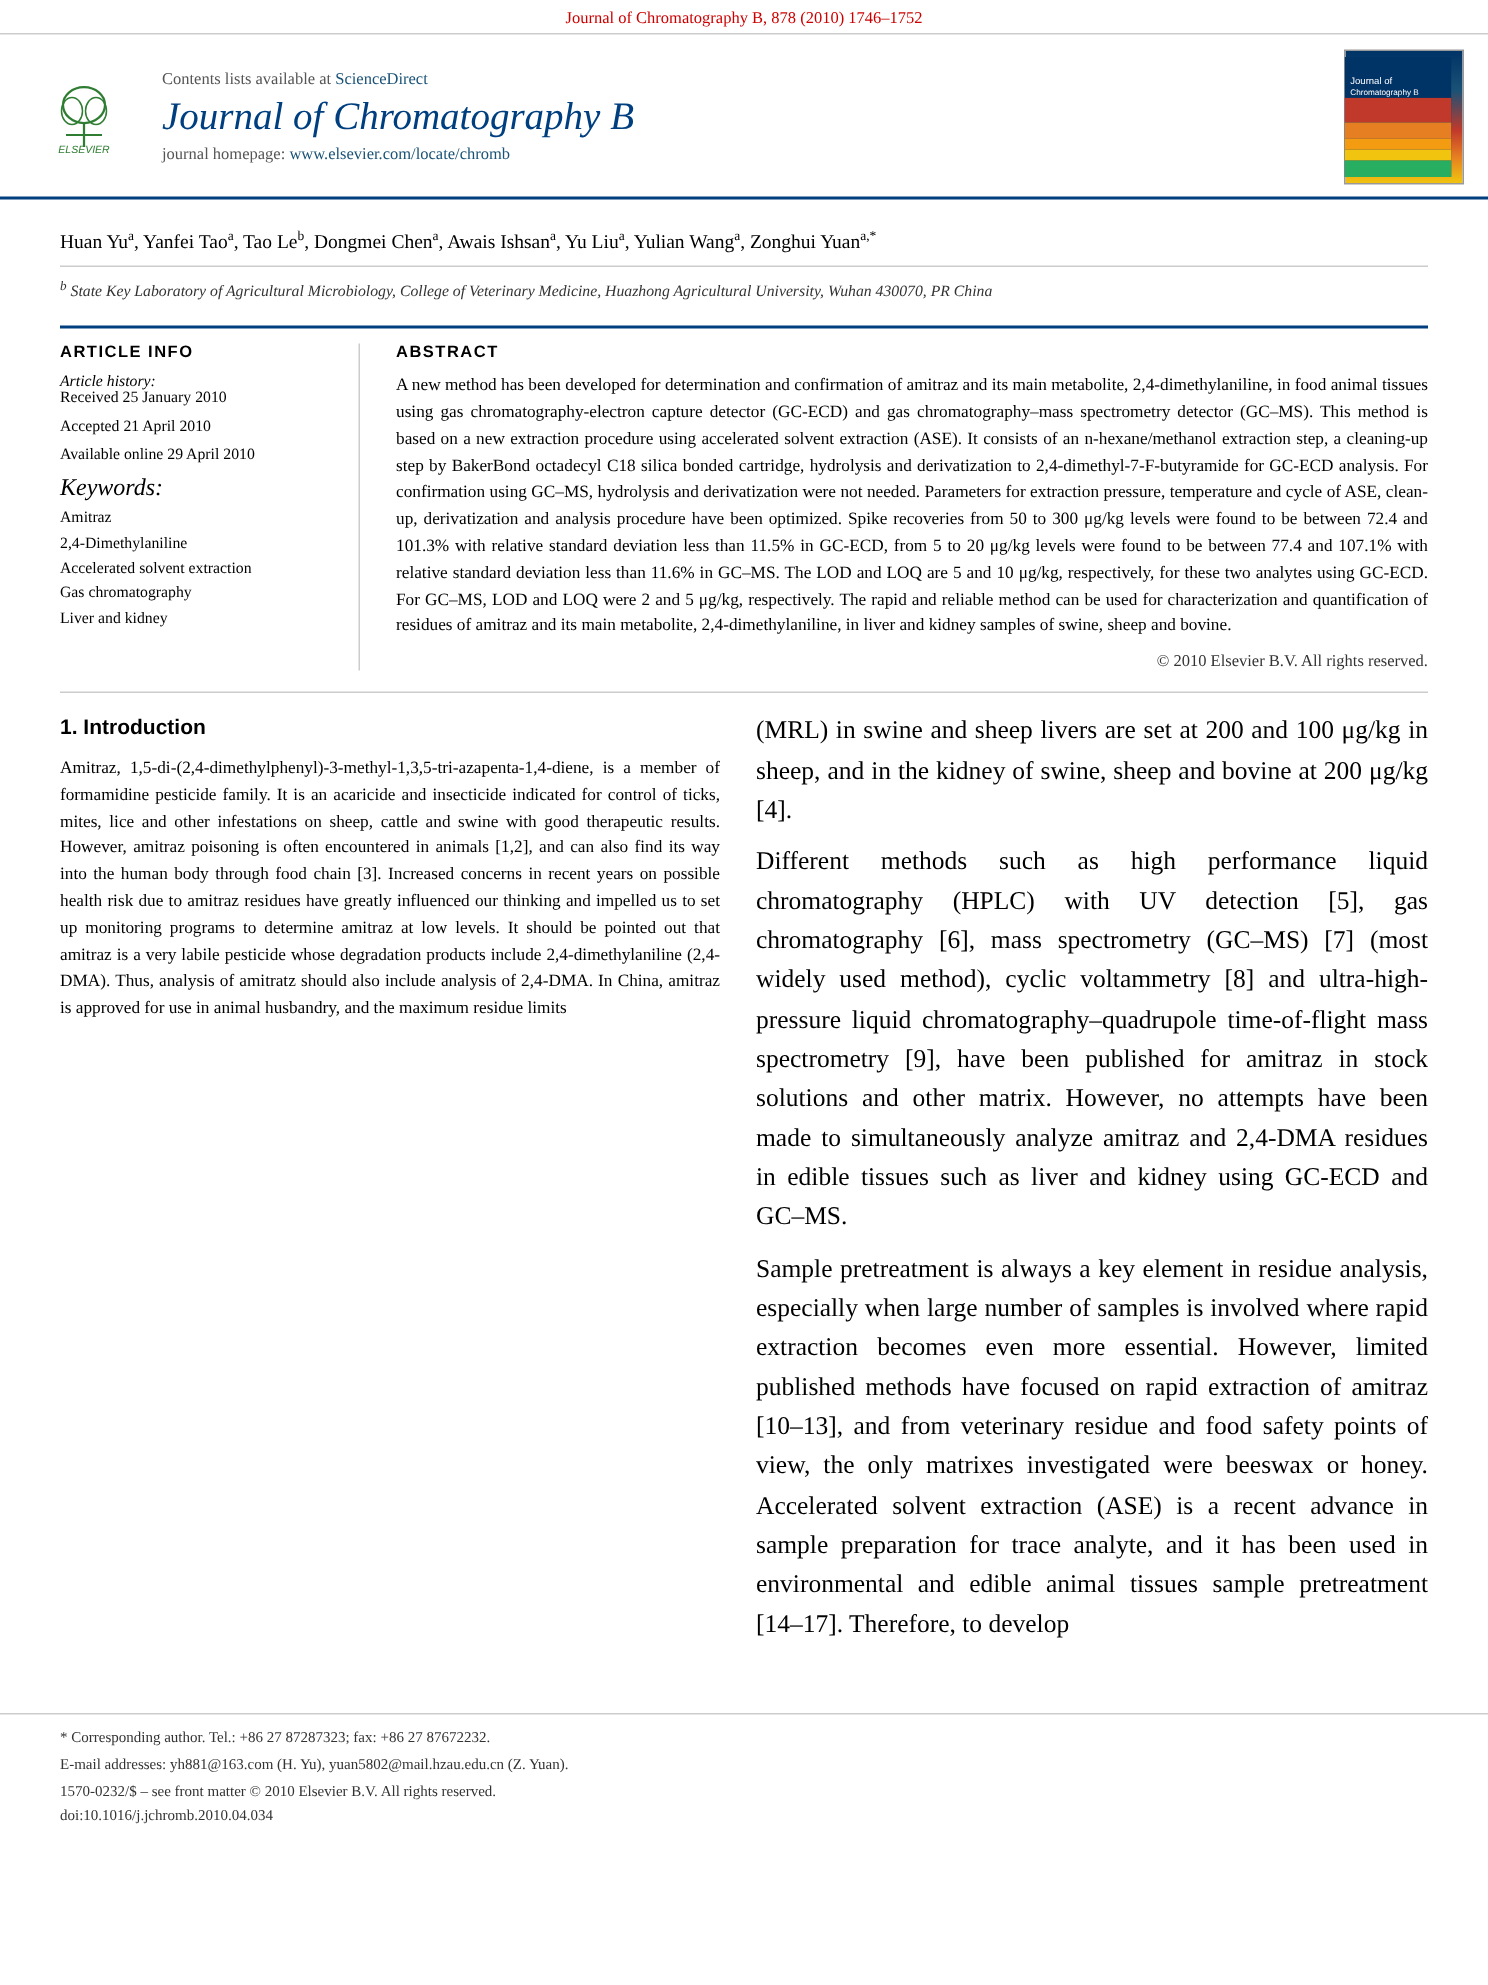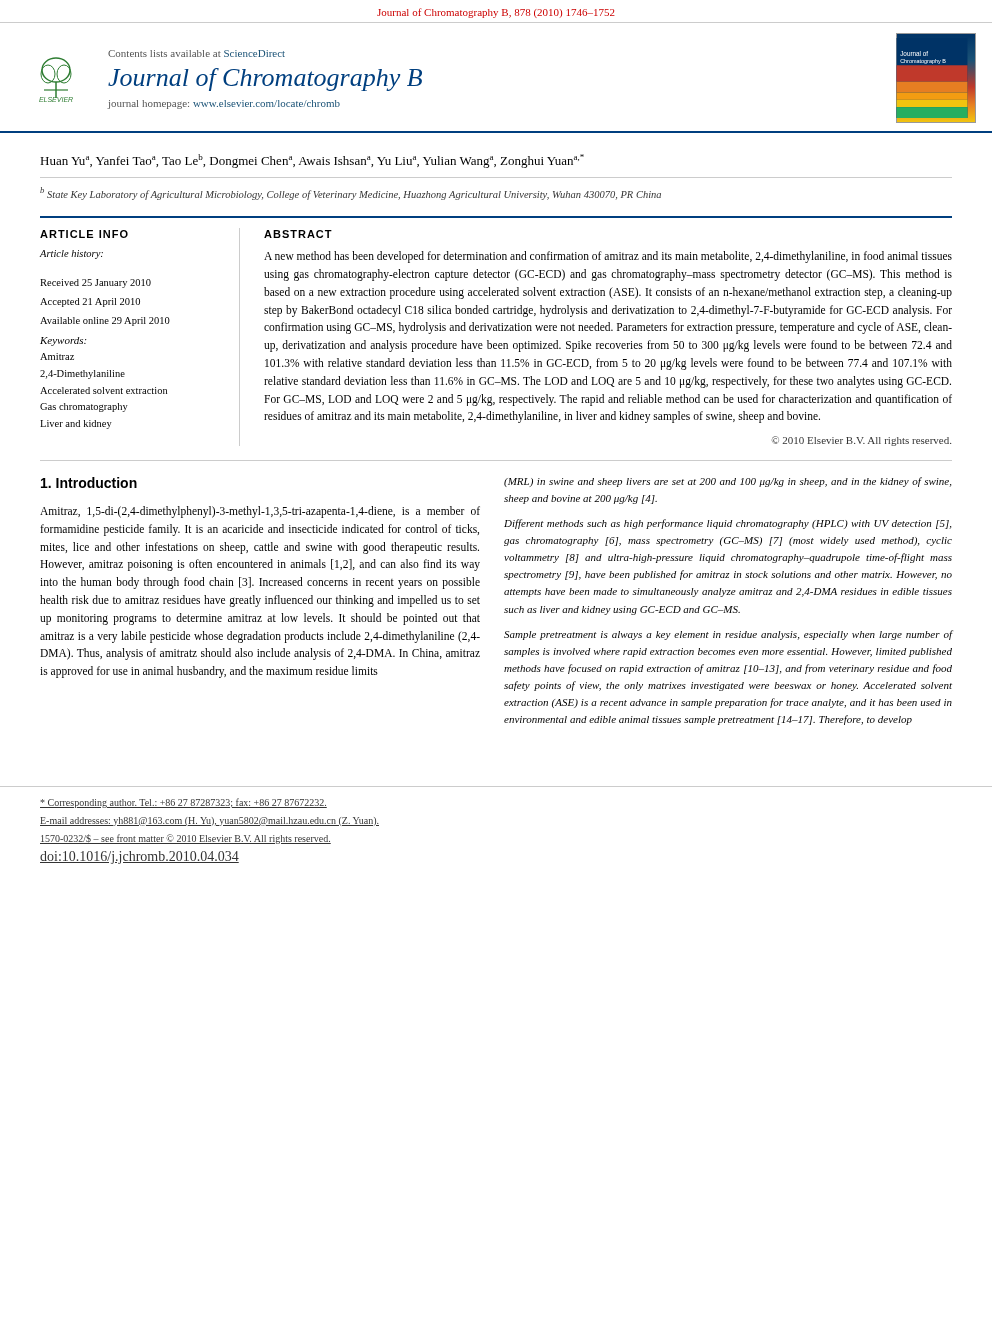--- a/index.html
+++ b/index.html
@@ -135,29 +135,29 @@
       font-family: Arial, sans-serif;
       letter-spacing: 1px;
       text-transform: uppercase;
       color: #000;
       margin-bottom: 8px;
     }
     .info-label {
       font-style: italic;
       font-size: 10.5px;
       color: #000;
-      margin-bottom: 18px;
+      margin-bottom: 0;
     }
     .info-value {
       font-size: 10.5px;
       margin-bottom: 8px;
     }
     .keywords-title {
       font-style: italic;
-      font-size: 11px;
+      font-size: 16px;
       margin-bottom: 3px;
     }
     .keywords-list {
       font-size: 10.5px;
       line-height: 1.6;
     }
 
     
     .abstract-col {
       flex: 1;
@@ -200,55 +200,53 @@
     }
     .intro-left {
       width: 440px;
       min-width: 440px;
       font-size: 11.5px;
       line-height: 1.55;
       text-align: justify;
     }
     .intro-right {
       flex: 1;
-      font-size: 11px;
+      font-size: 17px;
       line-height: 1.55;
       text-align: justify;
-      font-style: italic;
     }
     .section-heading {
       font-size: 14px;
       font-weight: bold;
       color: #000;
       margin-bottom: 8px;
       font-family: Arial, sans-serif;
     }
     .intro-para {
       margin-bottom: 8px;
       text-align: justify;
     }
 
     
     .footer-section {
-      margin-top: 32px;
+      margin-top: 20px;
       border-top: 1px solid #ccc;
       padding-top: 8px;
       padding-left: 40px;
       padding-right: 52px;
       font-size: 10px;
       color: #333;
-      text-decoration: underline;
     }
     .footnote {
       font-size: 10px;
       line-height: 1.5;
       margin-bottom: 3px;
     }
     .doi-line {
-      font-size: 14px;
+      font-size: 10px;
     }
 
     
     .elsevier-svg {
       width: 72px;
       height: 52px;
     }
   </style>
 </head>
 <body>

